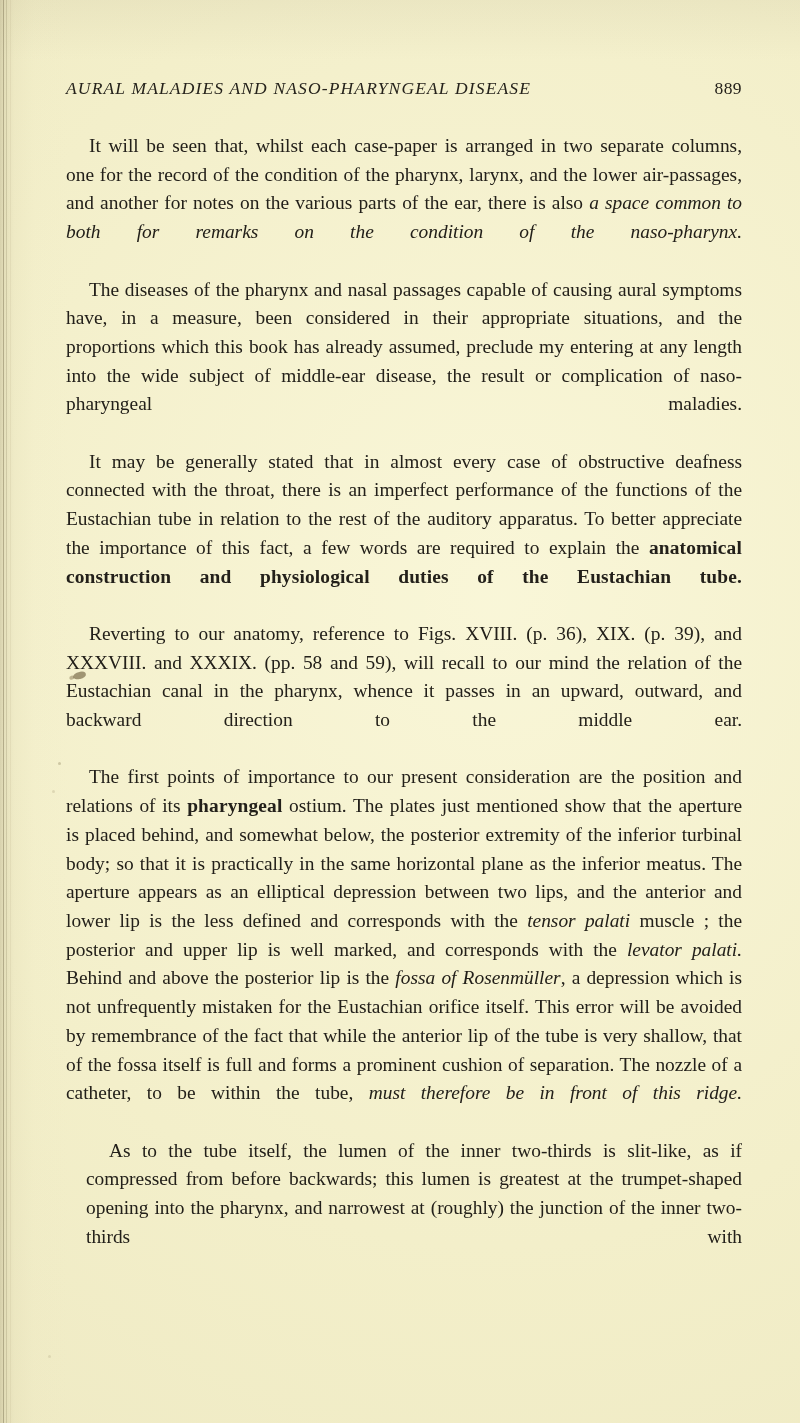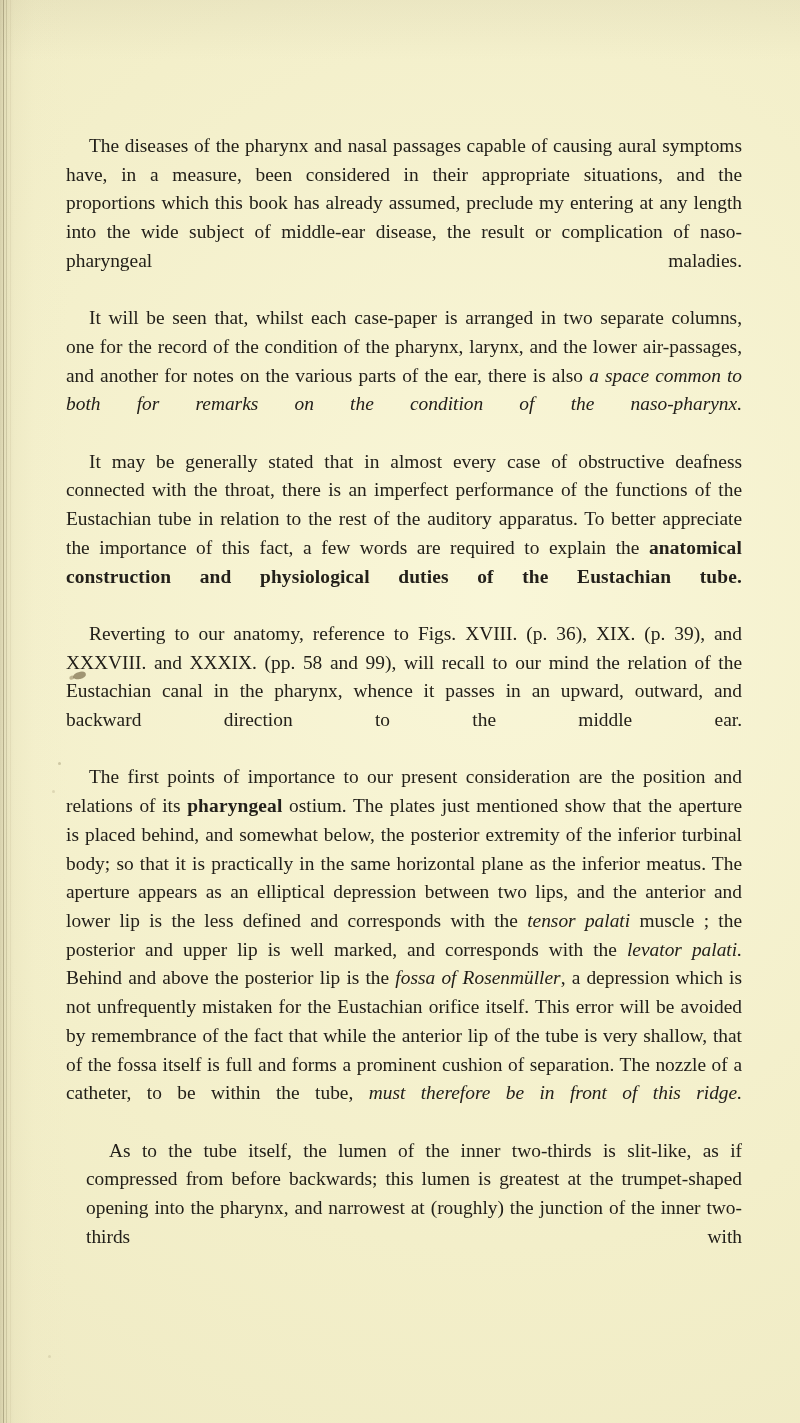--- a/index.html
+++ b/index.html
@@ -150,26 +150,30 @@
 </style>
 </head>
 <body>
 
 <div id="page" style="background: rgb(242, 238, 201); color: rgb(35, 32, 26);">
 
   <div class="edge-line a"></div>
   <div class="edge-line b"></div>
   <div class="edge-line c"></div>
 
+  <div class="running-head">
+    <span class="rh-title">AURAL MALADIES AND NASO-PHARYNGEAL DISEASE</span>
+    <span class="rh-folio">889</span>
+  </div>
 
   <div class="body-block">
+    <p class="para"><span>It will be seen that, whilst each case-paper is arranged in two separate columns, one for the record of the condition of the pharynx, larynx, and the lower air-passages, and another for notes on the various parts of the ear, there is also </span><i>a space common to both for remarks on the condition of the naso-pharynx.</i></p>
     <p class="para"><span>The diseases of the pharynx and nasal passages capable of causing aural symptoms have, in a measure, been considered in their appropriate situations, and the proportions which this book has already assumed, preclude my entering at any length into the wide subject of middle-ear disease, the result or complication of naso-pharyngeal maladies.</span></p>
-    <p class="para"><span>It will be seen that, whilst each case-paper is arranged in two separate columns, one for the record of the condition of the pharynx, larynx, and the lower air-passages, and another for notes on the various parts of the ear, there is also </span><i>a space common to both for remarks on the condition of the naso-pharynx.</i></p>
     <p class="para"><span>It may be generally stated that in almost every case of obstructive deafness connected with the throat, there is an imperfect performance of the functions of the Eustachian tube in relation to the rest of the auditory apparatus. To better appreciate the importance of this fact, a few words are required to explain the </span><span class="bold-sans">anatomical construction and physiological duties of the Eustachian tube.</span></p>
-    <p class="para"><span>Reverting to our anatomy, reference to Figs. XVIII. (p. 36), XIX. (p. 39), and XXXVIII. and XXXIX. (pp. 58 and 99), will recall to our mind the relation of the Eustachian canal in the pharynx, whence it passes in an upward, outward, and backward direction to the middle ear.</span></p>
+    <p class="para"><span>Reverting to our anatomy, reference to Figs. XVIII. (p. 36), XIX. (p. 39), and XXXVIII. and XXXIX. (pp. 58 and 59), will recall to our mind the relation of the Eustachian canal in the pharynx, whence it passes in an upward, outward, and backward direction to the middle ear.</span></p>
     <p class="para"><span>The first points of importance to our present consideration are the position and relations of its </span><span class="bold-sans">pharyngeal</span><span> ostium. The plates just mentioned show that the aperture is placed behind, and somewhat below, the posterior extremity of the inferior turbinal body; so that it is practically in the same horizontal plane as the inferior meatus. The aperture appears as an elliptical depression between two lips, and the anterior and lower lip is the less defined and corresponds with the </span><i>tensor palati</i><span> muscle ; the posterior and upper lip is well marked, and corresponds with the </span><i>levator palati.</i><span> Behind and above the posterior lip is the </span><i>fossa of Rosenmüller</i><span>, a depression which is not unfrequently mistaken for the Eustachian orifice itself. This error will be avoided by remembrance of the fact that while the anterior lip of the tube is very shallow, that of the fossa itself is full and forms a prominent cushion of separation. The nozzle of a catheter, to be within the tube, </span><i>must therefore be in front of this ridge.</i></p>
     <p class="para"><span>As to the tube itself, the lumen of the inner two-thirds is slit-like, as if compressed from before backwards; this lumen is greatest at the trumpet-shaped opening into the pharynx, and narrowest at (roughly) the junction of the inner two-thirds with</span></p>
   </div>
 
   <div class="smudge"></div>
   <div class="speck" style="left:58px; top:762px;"></div>
   <div class="speck" style="left:52px; top:790px; opacity:.6;"></div>
   <div class="speck" style="left:48px; top:1355px; opacity:.5;"></div>
 
 </div>

